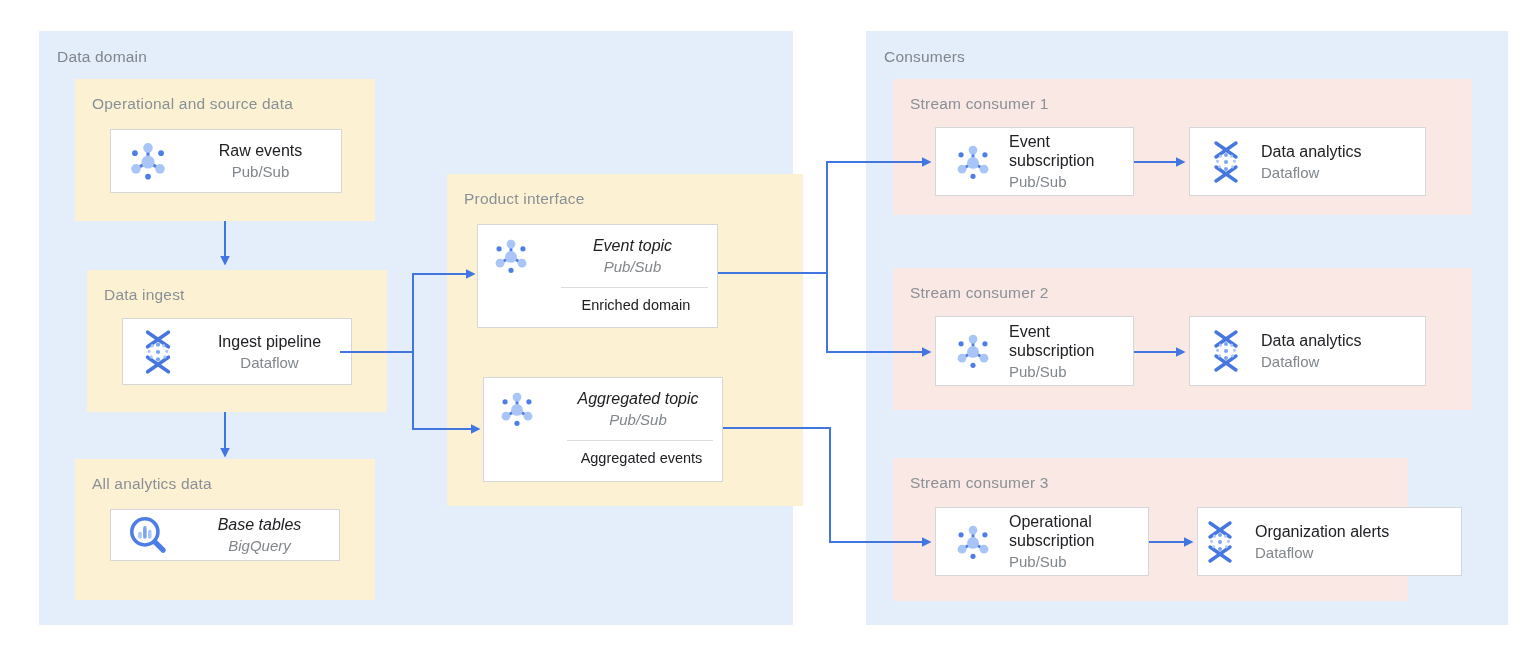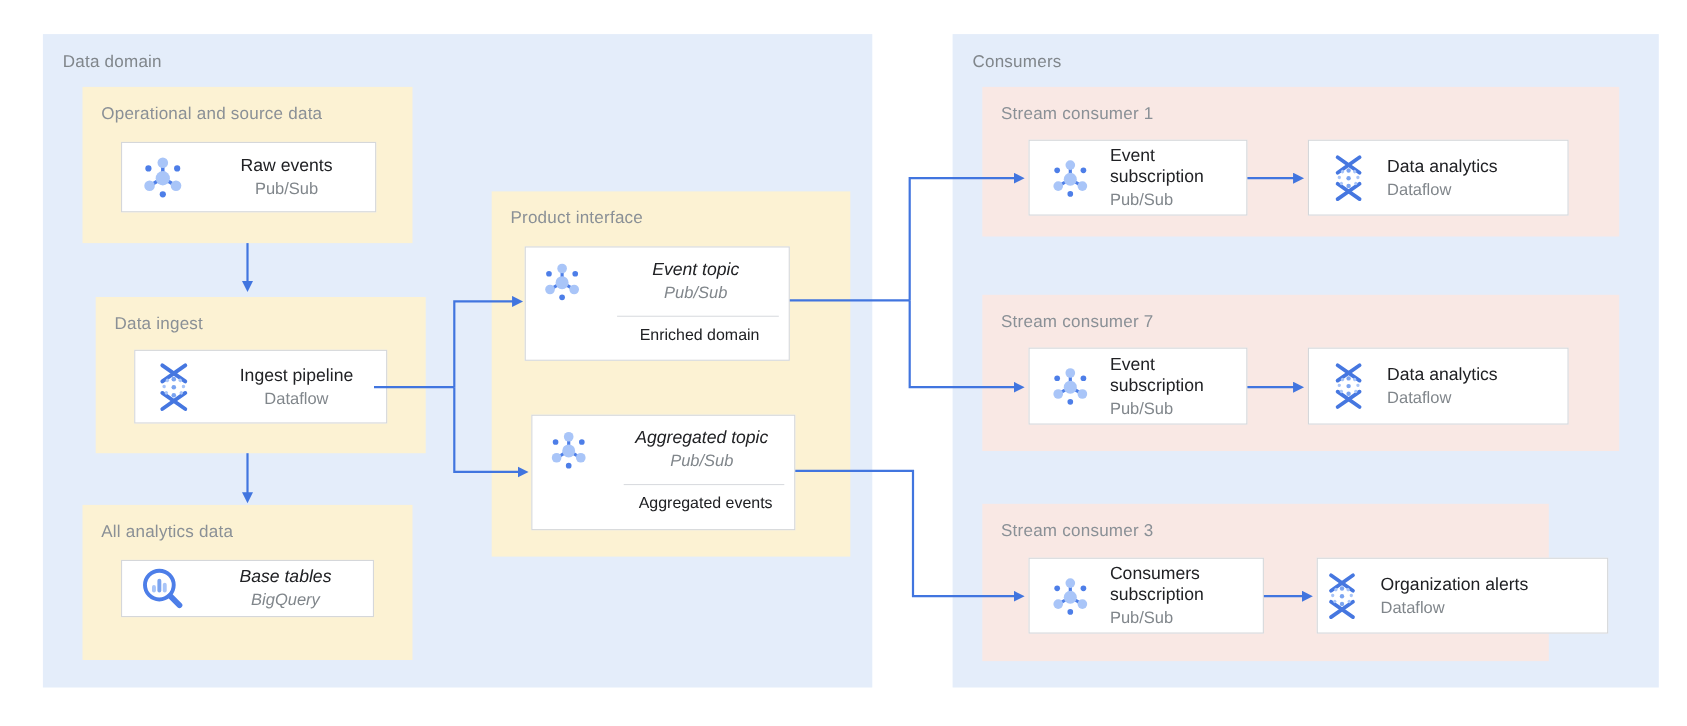--- a/index.html
+++ b/index.html
@@ -117,21 +117,21 @@
         <svg class="icon" width="46" height="46">
             <use href="#bigquery-icon"></use>
           </svg>
         <div class="card-text">
           <div class="card-title">Base tables</div>
           <div class="card-sub">BigQuery</div>
         </div>
       </div>
     </div>
 
-    <div class="group yellow" style="left:408px; top:143px; width:326px; height:332px;">
+    <div class="group yellow" style="left:408px; top:143px; width:356px; height:332px;">
       <div class="group-label">Product interface</div>
 
       <div class="card topic" style="left:30px; top:50px; width:241px; height:104px;">
         <div class="topic-top">
           <svg class="icon" width="42" height="42">
               <use href="#pubsub-icon"></use>
             </svg>
           <div class="card-text">
             <div class="card-title">Event topic</div>
             <div class="card-sub">Pub/Sub</div>
@@ -176,21 +176,21 @@
             <use href="#dataflow-icon"></use>
           </svg>
         <div class="card-text">
           <div class="card-title">Data analytics</div>
           <div class="card-sub">Dataflow</div>
         </div>
       </div>
     </div>
 
     <div class="group pink" style="left:27px; top:237px; width:579px; height:142px;">
-      <div class="group-label">Stream consumer 7</div>
+      <div class="group-label">Stream consumer 2</div>
       <div class="card" style="left:42px; top:48px; width:199px; height:70px; padding-left:16px;">
         <svg class="icon" width="42" height="42">
             <use href="#pubsub-icon"></use>
           </svg>
         <div class="card-text">
           <div class="card-title">Event subscription</div>
           <div class="card-sub">Pub/Sub</div>
         </div>
       </div>
       <div class="card" style="left:296px; top:48px; width:237px; height:70px; padding-left:16px;">
@@ -204,21 +204,21 @@
       </div>
     </div>
 
     <div class="group pink" style="left:27px; top:427px; width:515px; height:143px;">
       <div class="group-label">Stream consumer 3</div>
       <div class="card" style="left:42px; top:49px; width:214px; height:69px; padding-left:16px;">
         <svg class="icon" width="42" height="42">
             <use href="#pubsub-icon"></use>
           </svg>
         <div class="card-text">
-          <div class="card-title">Consumers subscription</div>
+          <div class="card-title">Operational subscription</div>
           <div class="card-sub">Pub/Sub</div>
         </div>
       </div>
       <div class="card" style="left:304px; top:49px; width:265px; height:69px; padding-left:2px;">
         <svg class="icon" width="40" height="46">
             <use href="#dataflow-icon"></use>
           </svg>
         <div class="card-text">
           <div class="card-title">Organization alerts</div>
           <div class="card-sub">Dataflow</div>

